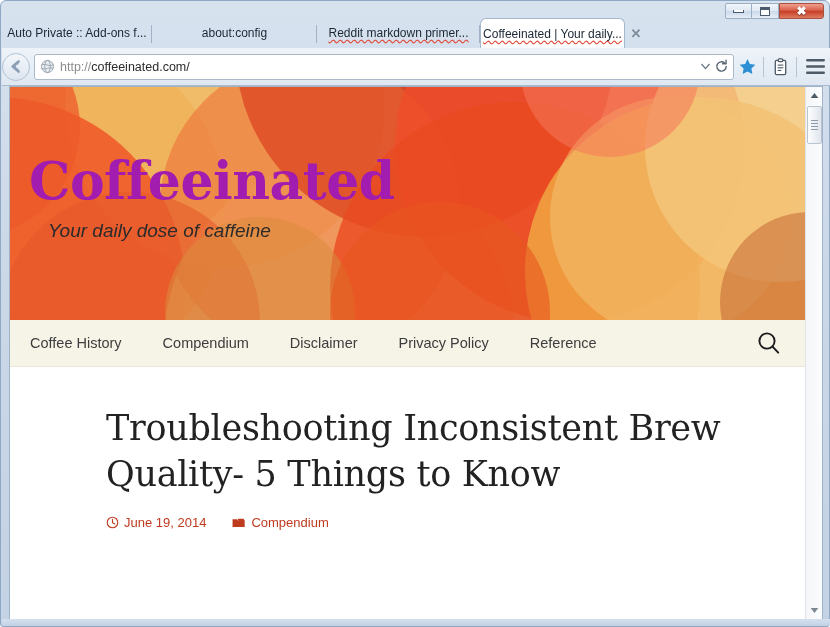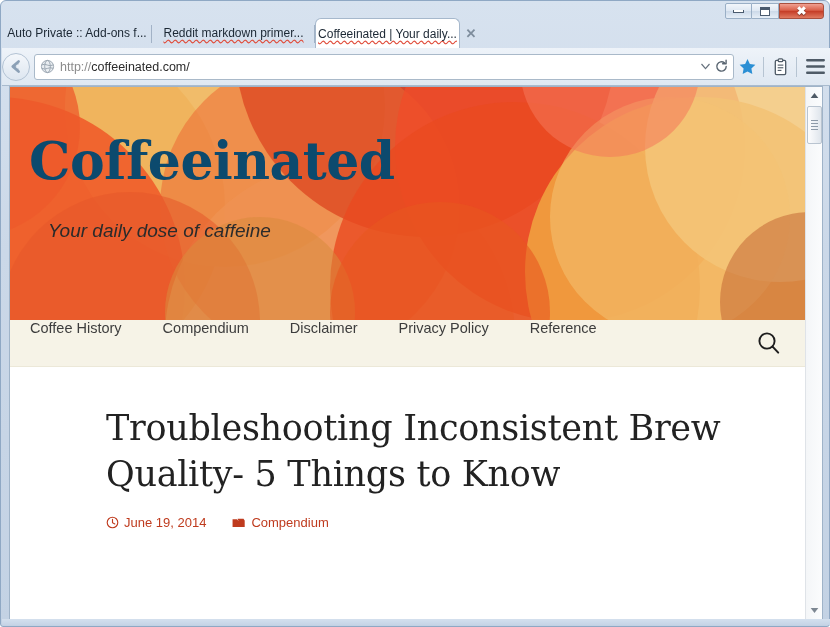--- a/index.html
+++ b/index.html
@@ -199,43 +199,44 @@
     background: #f7f3e4;
   }
   .banner svg { position: absolute; left: 0; top: 0; }
   .banner-inner {
     position: absolute;
     left: 0; top: 0;
     width: 796px; height: 233px;
   }
   .site-title {
     position: absolute;
-    left: 19px; top: 48px;
+    left: 19px; top: 68px;
     font-family: "DejaVu Serif", "Liberation Serif", serif;
     font-weight: bold;
     font-size: 52px;
     line-height: 1;
-    color: #0c4a6e;
+    color: #a21caf;
     letter-spacing: -0.5px;
   }
   .site-tagline {
     position: absolute;
     left: 38px; top: 133px;
     font-family: "Liberation Sans", sans-serif;
     font-style: italic;
     font-size: 19px;
     color: #2b2b2b;
   }
 
   
   .sitenav {
     width: 796px;
     height: 47px;
     background: #f6f3e7;
     display: flex;
+    align-items: center;
     padding: 0 0 0 20px;
     border-bottom: 1px solid #ece8d8;
   }
   .navitem {
     font-size: 14.5px;
     color: #3d3d3d;
     margin-right: 41px;
     cursor: pointer;
     white-space: nowrap;
     font-family: "Liberation Sans", sans-serif;
@@ -326,20 +327,23 @@
       </div>
       <div class="winbtn close">
         <span class="glyph-close">✖</span>
       </div>
     </div>
   </div>
 
   <div class="tabstrip">
     <div class="tab" style="width:150px">
       <span class="tab-label">Auto Private :: Add-ons f...</span>
+    </div>
+    <div class="tab" style="width:165px">
+      <span class="tab-label">about:config</span>
     </div>
     <div class="tab" style="width:163px">
       <span class="tab-label squiggle">Reddit markdown primer...</span>
     </div>
     <div class="tab active" style="width:145px">
       <span class="tab-label squiggle">Coffeeinated | Your daily...</span>
     </div>
     <div class="tabclose">
       <span>✕</span>
     </div>

